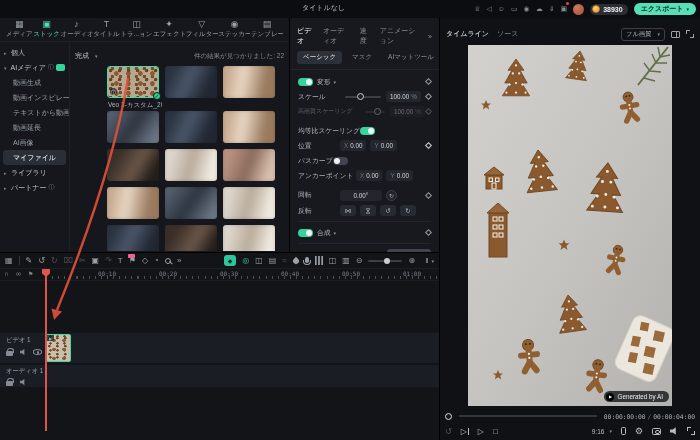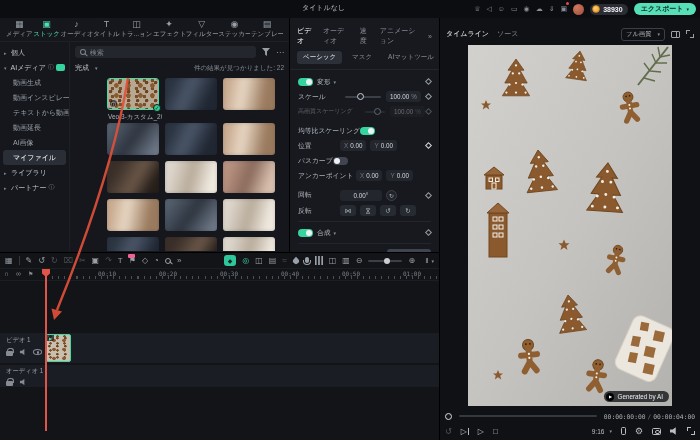--- a/index.html
+++ b/index.html
@@ -260,28 +260,20 @@
             <span class="sb-chev">▸</span>
             <span>ライブラリ</span>
           </div>
         <div class="sb-row">
             <span class="sb-chev">▸</span>
             <span>パートナー</span>
             <span class="sb-info">ⓘ</span>
           </div>
       </aside>
       <div id="stock-content">
-        <div class="search-row">
-          <div class="search-box">
-            <span class="mag"></span>
-            <input placeholder="検索" style="">
-          </div>
-          <span class="funnel" style="color:#9aa0a8"></span>
-          <span style="color:#9aa0a8;font-size:8px">⋯</span>
-        </div>
         <div class="meta-row">
           <span class="sort">
               <span>完成</span>
               <span class="carmini">▾</span>
             </span>
           <span class="results">件の結果が見つかりました: 22</span>
         </div>
         <div id="grid">
           <div class="grid-row1">
             <div class="tile sel">

